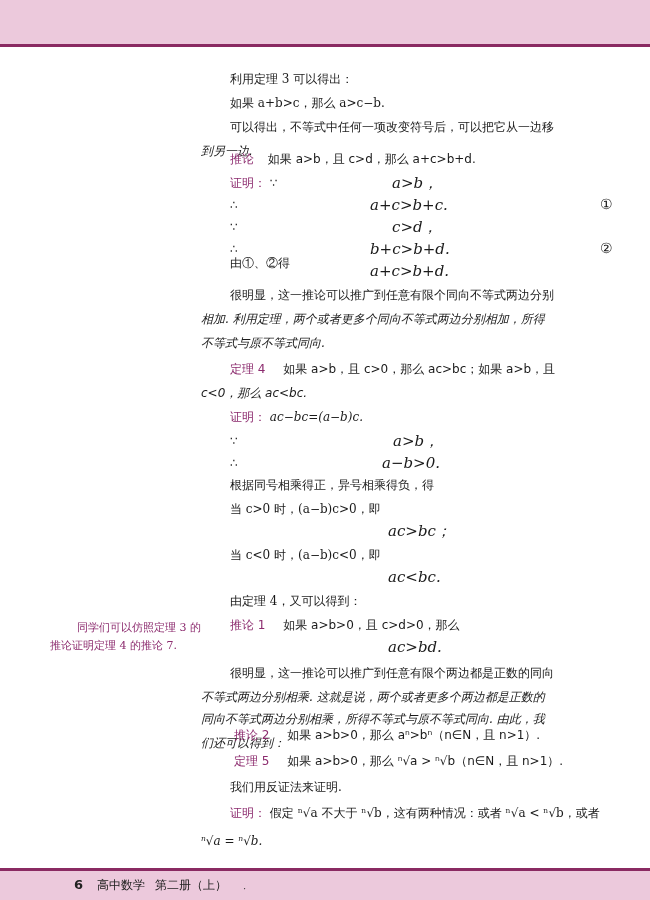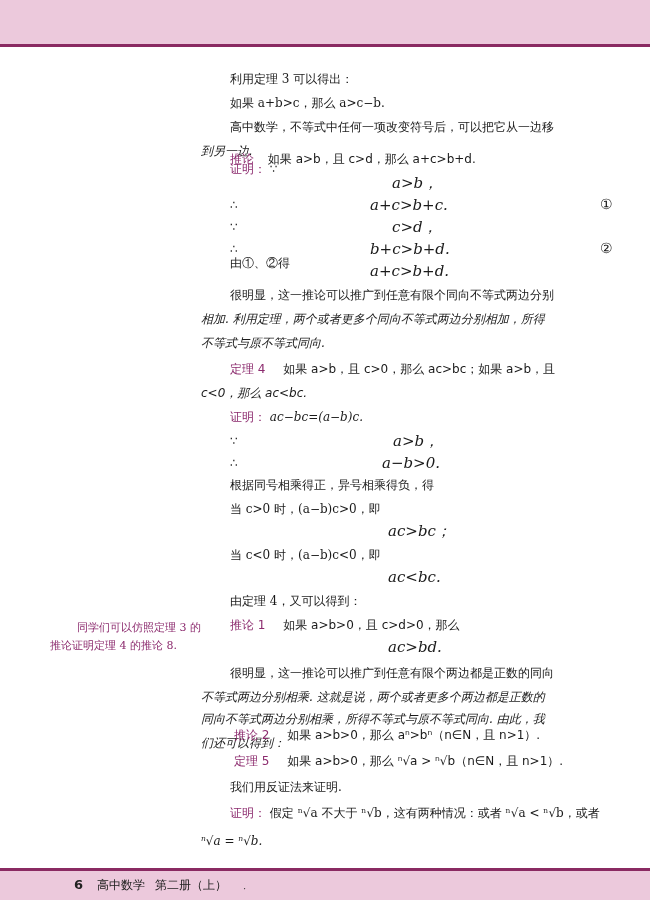--- a/index.html
+++ b/index.html
@@ -45,29 +45,29 @@
   .eq { position: absolute; font-size: 15px; font-style: italic; white-space: nowrap; }
   .num { position: absolute; left: 600px; font-size: 14px; }
 </style>
 </head>
 <body>
 
 <div class="header-band"></div>
 
 <div class="line ind" style="top:70px">利用定理 3 可以得出：</div>
 <div class="line ind" style="top:94px">如果 a+b&gt;c，那么 a&gt;c−b.</div>
-<div class="line ind bold" style="top:118px">高中数学，不等式中任何一项改变符号后，可以把它从一边移</div>
+<div class="line ind bold" style="top:118px">可以得出，不等式中任何一项改变符号后，可以把它从一边移</div>
 <div class="line full bold" style="top:142px">到另一边.</div>
 
 <div class="line ind" style="top:150px; left:230px;">
   <span class="label bold">推论</span>
   <span class="bold" style="margin-left:10px">如果 a&gt;b，且 c&gt;d，那么 a+c&gt;b+d.</span>
 </div>
 
-<div class="line ind" style="top:160px">
+<div class="line ind" style="top:174px">
   <span class="label">证明：</span>
   <span>∵</span>
 </div>
 <div class="eq" style="left:392px; top:174px">a&gt;b，</div>
 
 <div class="line ind" style="top:196px">∴</div>
 <div class="eq" style="left:370px; top:196px">a+c&gt;b+c.</div>
 <div class="num" style="top:196px">①</div>
 
 <div class="line ind" style="top:218px">∵</div>
@@ -108,21 +108,21 @@
 <div class="line ind" style="top:592px">由定理 4，又可以得到：</div>
 
 <div class="line ind" style="top:616px">
   <span class="label bold">推论 1</span>
   <span class="bold" style="margin-left:14px">如果 a&gt;b&gt;0，且 c&gt;d&gt;0，那么</span>
 </div>
 <div class="eq" style="left:388px; top:638px">ac&gt;bd.</div>
 
 <div class="side-note">
   <span class="l1">同学们可以仿照定理 3 的</span>
-  <span>推论证明定理 4 的推论 8.</span>
+  <span>推论证明定理 4 的推论 7.</span>
 </div>
 
 <div class="line ind" style="top:664px">很明显，这一推论可以推广到任意有限个两边都是正数的同向</div>
 <div class="line full" style="top:688px">不等式两边分别相乘. 这就是说，两个或者更多个两边都是正数的</div>
 <div class="line full" style="top:710px">同向不等式两边分别相乘，所得不等式与原不等式同向. 由此，我</div>
 <div class="line full" style="top:734px">们还可以得到：</div>
 
 <div class="line ind" style="top:726px; left:234px;">
   <span class="label bold">推论 2</span>
   <span class="bold" style="margin-left:14px">如果 a&gt;b&gt;0，那么 aⁿ&gt;bⁿ（n∈N，且 n&gt;1）.</span>

